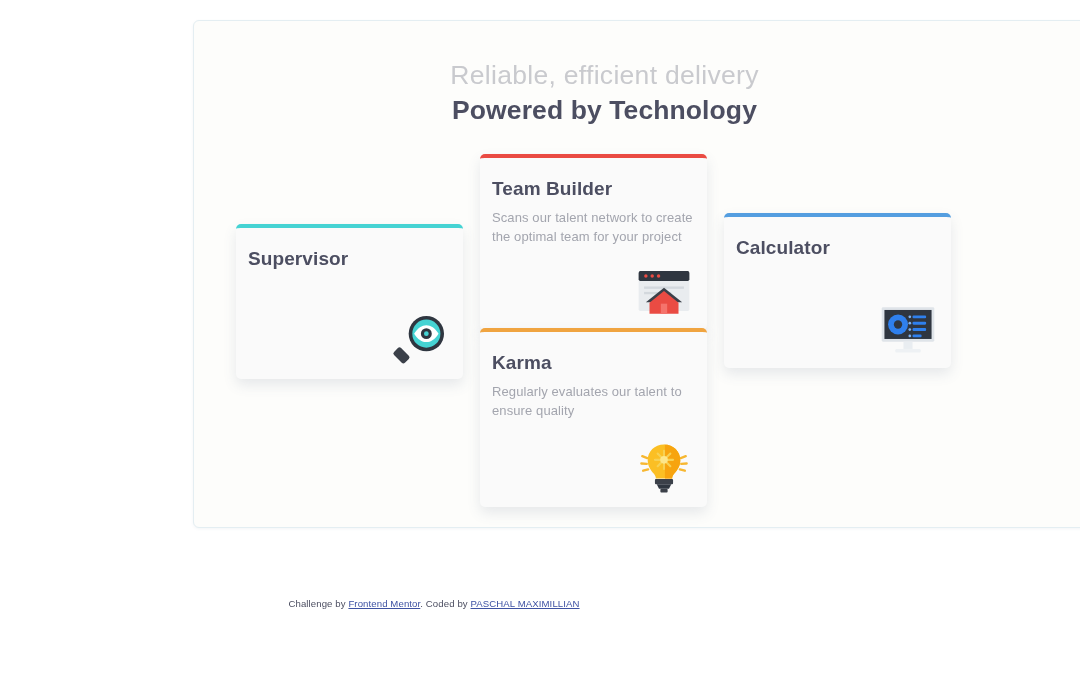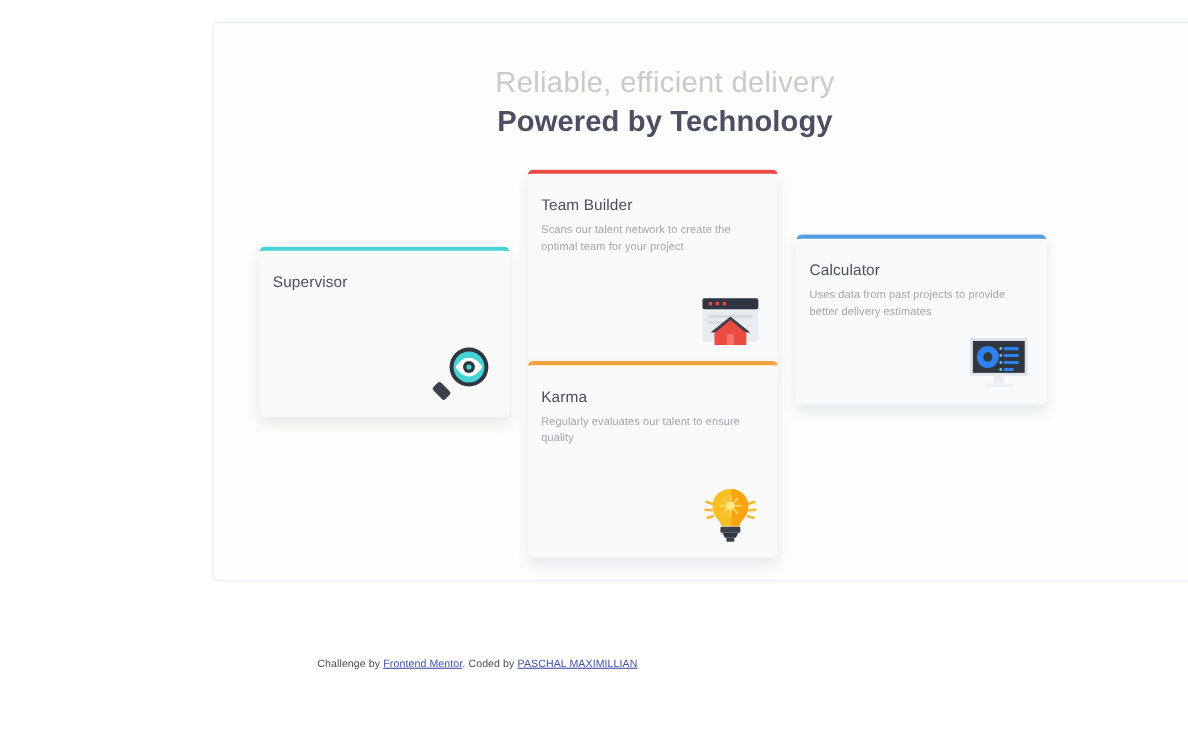--- a/index.html
+++ b/index.html
@@ -85,28 +85,28 @@
     overflow: hidden;
   }
 
   .card-supervisor  { left: 42px;  top: 203px; height: 155px; border-top-color: #45d3d3; }
   .card-team        { left: 286px; top: 133px; height: 176px; border-top-color: #ea4b43; }
   .card-karma       { left: 286px; top: 307px; height: 179px; border-top-color: #f0a440; }
   .card-calculator  { left: 530px; top: 192px; height: 155px; border-top-color: #549ee0; }
 
   .card-title {
     margin: 20px 0 0 12px;
-    font-size: 14px;
-    font-weight: 400;
+    font-size: 19px;
+    font-weight: 700;
     color: #4c4e61;
     letter-spacing: 0.1px;
   }
   .card-desc {
     margin: 9px 12px 0 12px;
-    font-size: 10px;
+    font-size: 13px;
     font-weight: 400;
     color: #a3a5ae;
     line-height: 1.45;
     letter-spacing: 0.1px;
   }
 
   .card-icon {
     position: absolute;
     right: 14px;
     bottom: 10px;
@@ -202,21 +202,20 @@
             <circle cx="32" cy="23" r="4.2" fill="#fde68a"></circle>
             <rect x="22" y="44" width="20" height="6" rx="1.2" fill="#3b4049"></rect>
             <path d="M24 50h16l-2.5 5h-11z" fill="#2f3640"></path>
             <rect x="28" y="55" width="8" height="4" rx="1" fill="#3b4049"></rect>
           </svg>
         </div>
       </div>
 
       <div class="card card-calculator" style="border-top-color: rgb(84, 158, 224);">
         <div class="card-title">Calculator</div>
-        <div class="card-desc">Uses data from past projects to provide better delivery estimates</div>
         <div class="card-icon">
           <svg viewBox="0 0 64 64">
             <rect x="3" y="8" width="58" height="38" rx="1.5" fill="#dfe4e9"></rect>
             <rect x="6" y="11" width="52" height="32" fill="#2f3640"></rect>
             <circle cx="21" cy="27" r="11" fill="#2f80ed"></circle>
             <circle cx="21" cy="27" r="4.6" fill="#2f3640"></circle>
             <g fill="#2f80ed">
               <rect x="37" y="17" width="15" height="3.2" rx="1.2"></rect>
               <rect x="37" y="24" width="15" height="3.2" rx="1.2"></rect>
               <rect x="37" y="31" width="15" height="3.2" rx="1.2"></rect>

